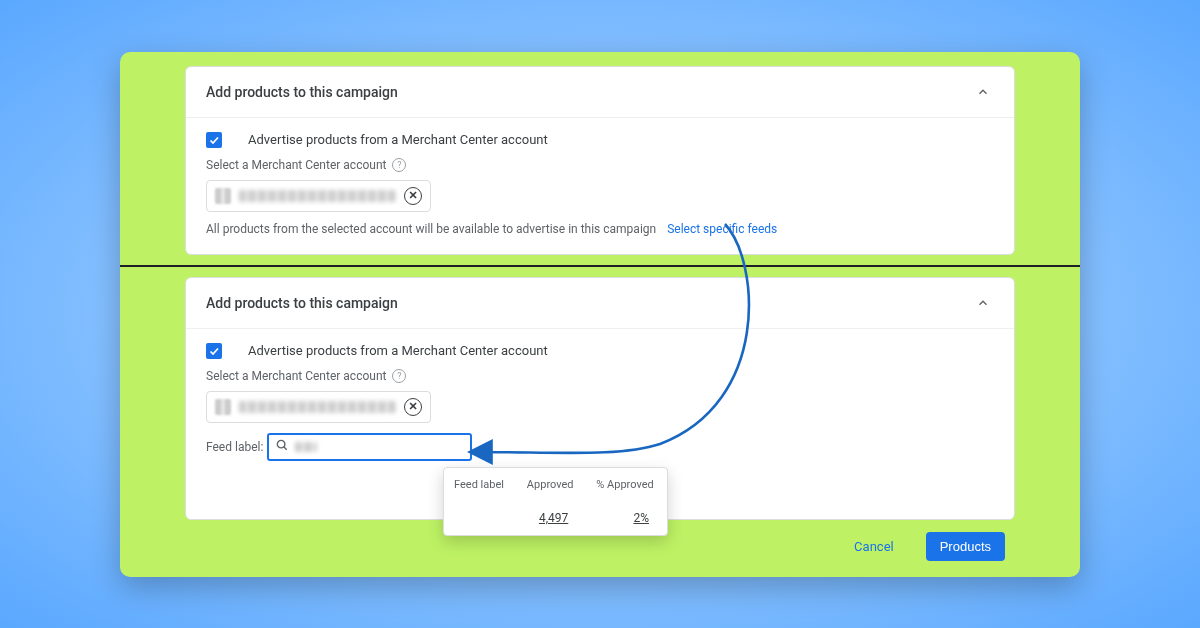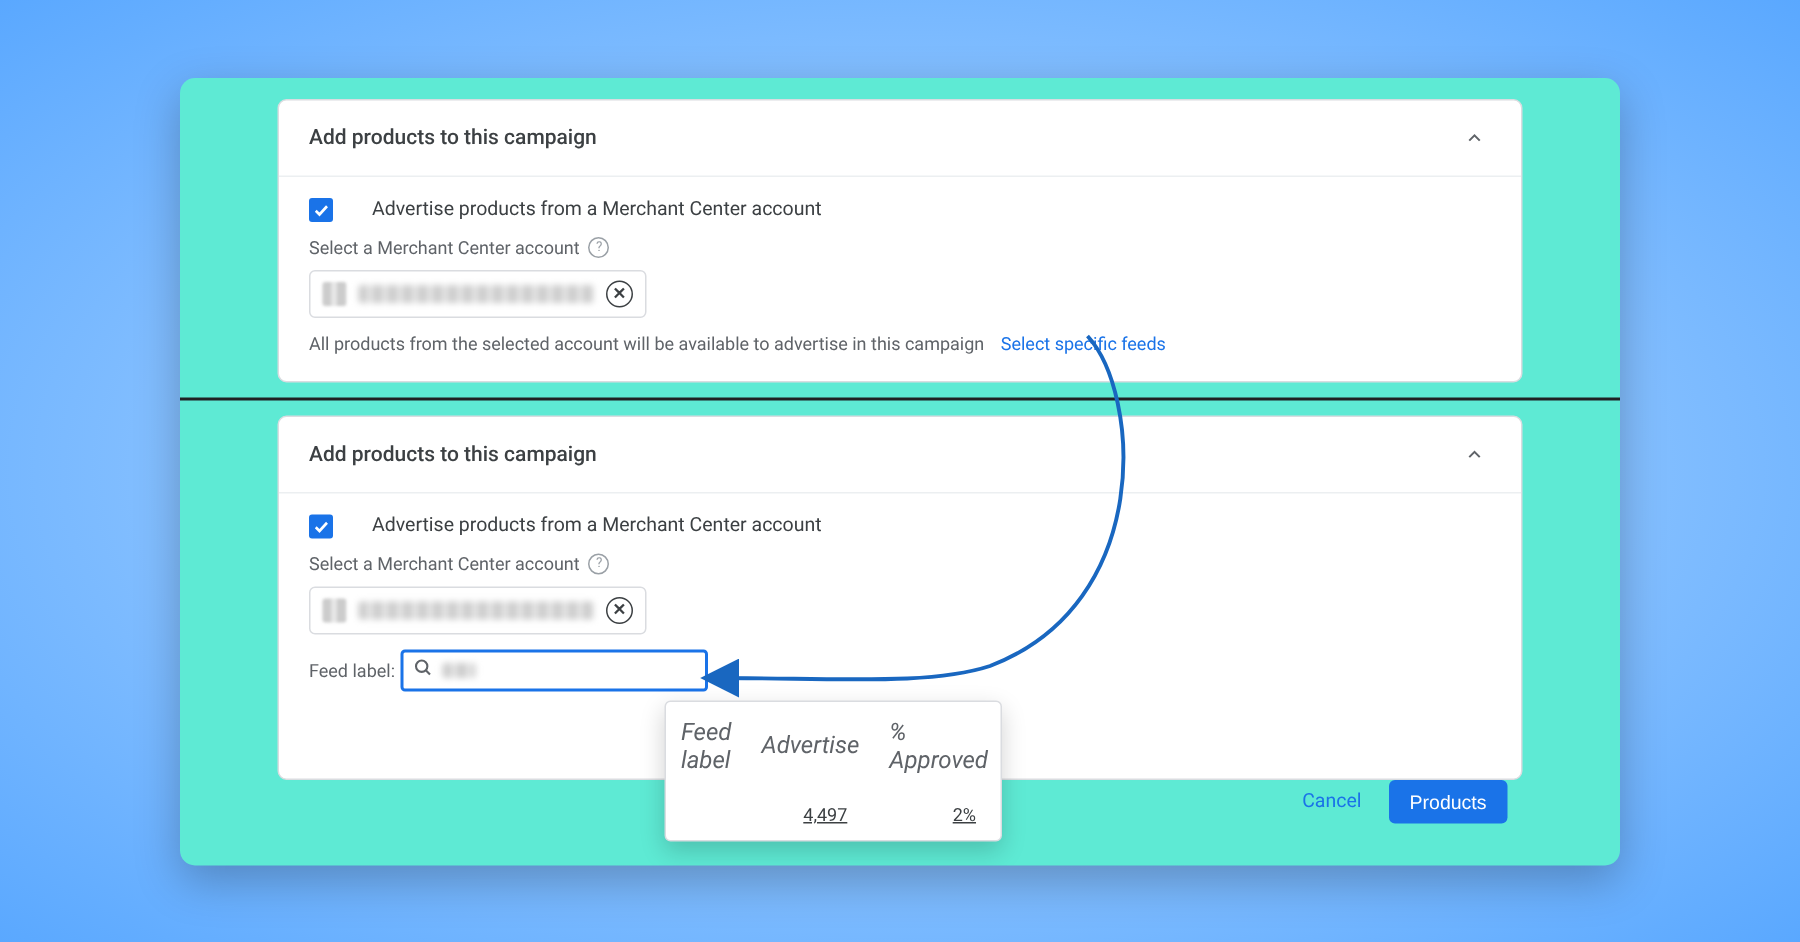--- a/index.html
+++ b/index.html
@@ -9,21 +9,21 @@
     width: 1200px;
     height: 628px;
     display: flex;
     align-items: center;
     justify-content: center;
     overflow: hidden;
   }
   .frame {
     width: 960px;
     height: 525px;
-    background: #5eead4;
+    background: #bef264;
     border-radius: 10px;
     box-shadow: 0 10px 30px rgba(0,0,0,0.25);
     position: relative;
     overflow: hidden;
   }
   .card {
     background: #fff;
     border: 1px solid #dadce0;
     border-radius: 6px;
     margin: 10px 65px;
@@ -158,30 +158,30 @@
     box-shadow: 0 6px 16px rgba(0,0,0,0.18);
     font-size:12px;
     color:#3c4043;
     z-index: 5;
   }
   .dropdown th, .dropdown td {
     padding: 10px 10px;
     text-align:left;
     font-weight:400;
   }
-  .dropdown thead th { color:#5f6368; font-size:16px;font-style:italic; }
+  .dropdown thead th { color:#5f6368; font-size:11px; }
   .dropdown tbody td.num { text-align:right; padding-right:18px;text-decoration:underline;}
   .dropdown .blur.cell { width:14px; height:14px; }
   .footer {
     position:absolute;
     right: 75px;
-    bottom: 28px;
+    bottom: 16px;
     display:flex;
     align-items:center;
-    gap: 18px;
+    gap: 32px;
     font-size: 13px;
   }
   .btn-cancel { color:#1a73e8; cursor:pointer; }
   .btn-continue {
     background:#1a73e8;
     color:#fff;
     border:none;
     border-radius:4px;
     padding:7px 14px;
     font-size:13px;
@@ -278,21 +278,21 @@
         </div>
       </div>
     </div>
   </div>
 
   <div class="dropdown">
     <table style="width:100%; border-collapse:collapse;">
       <thead>
         <tr>
           <th>Feed label</th>
-          <th>Advertise</th>
+          <th>Approved</th>
           <th>% Approved</th>
         </tr>
       </thead>
       <tbody>
         <tr>
           <td><span class="blur cell"></span></td>
           <td class="num">4,497</td>
           <td class="num">2%</td>
         </tr>
       </tbody>

